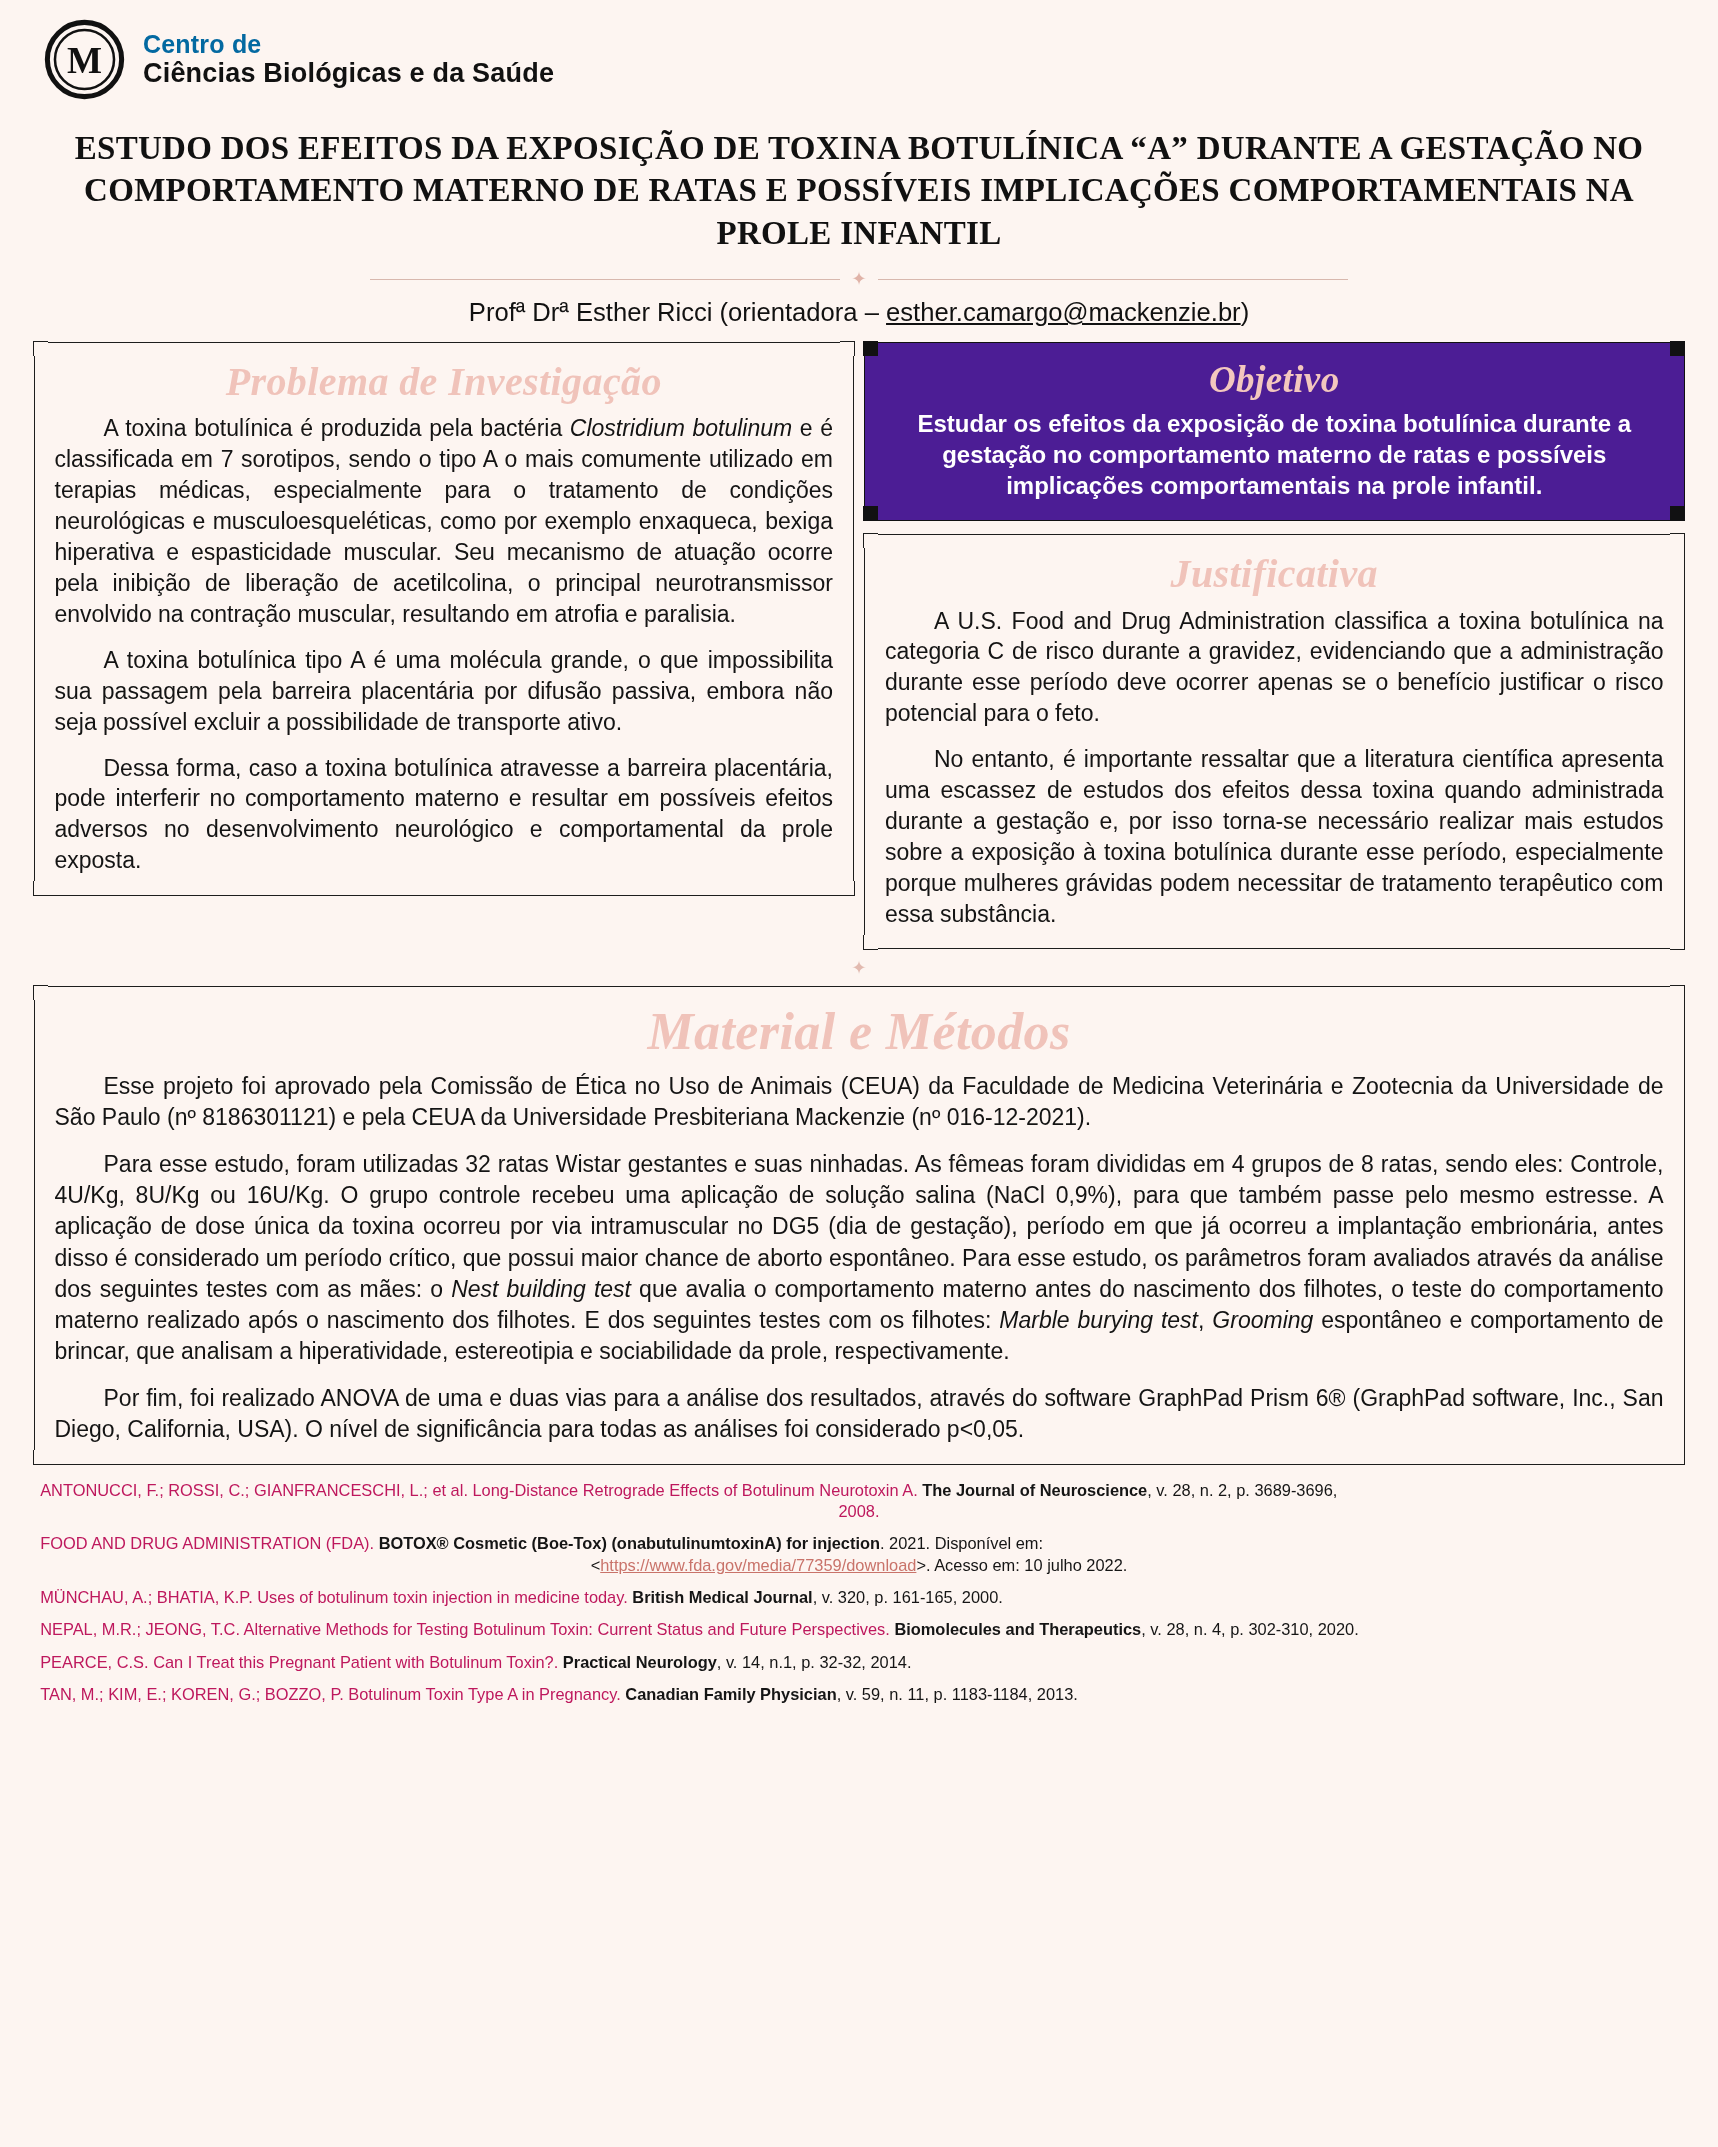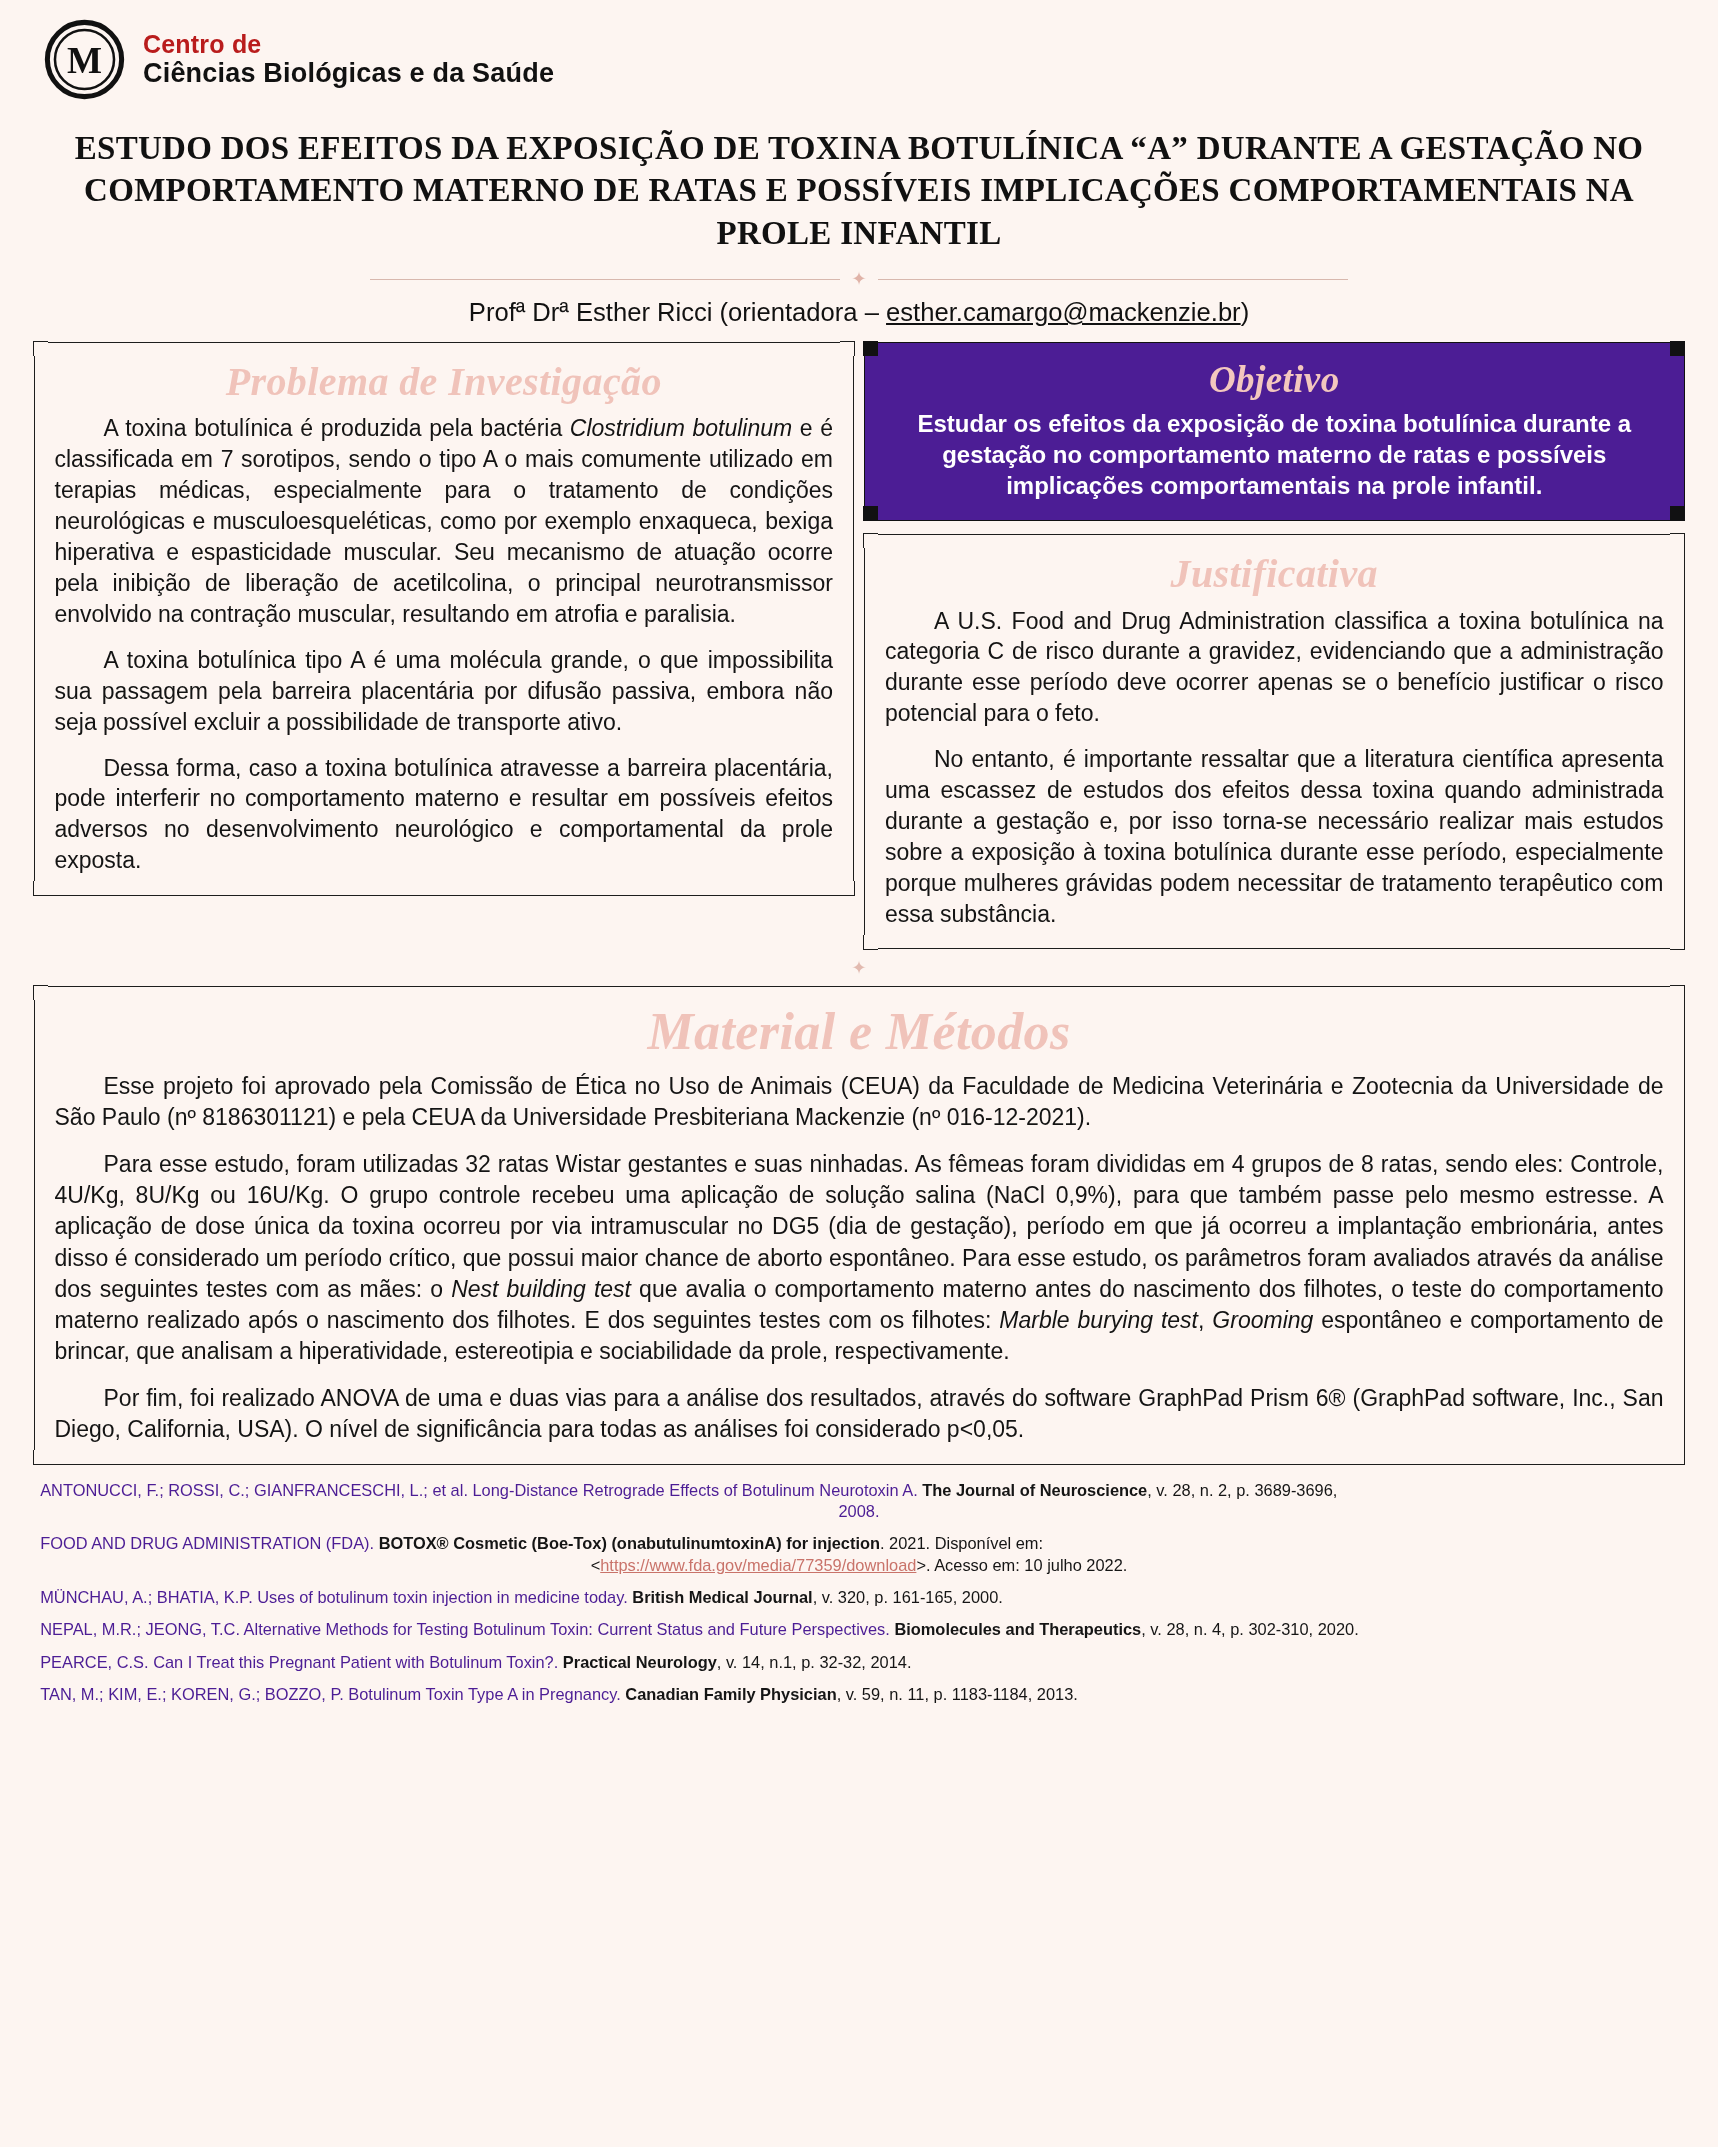--- a/index.html
+++ b/index.html
@@ -39,21 +39,21 @@
     position: relative;
   }
   .logo-mark svg { display: block; }
   .logo-text {
     line-height: 1.12;
   }
   .logo-text .line1 {
     font-size: 25px;
     font-weight: bold;
     letter-spacing: 0.2px;
-    color: #b91c1c;
+    color: #0369a1;
   }
   .logo-text .line2 {
     font-size: 27px;
     font-weight: bold;
     letter-spacing: 0.2px;
     color: #111;
   }
 
   
   .poster-title {
@@ -191,21 +191,21 @@
   
   .references {
     padding: 15px 11.7px 8.4px 11.7px;
     font-size: 16.4px;
     line-height: 1.30;
     color: #151515;
   }
   .references .ref {
     margin-bottom: 11px;
   }
-  .references .ref .authors-part { color: #4c1d95; }
+  .references .ref .authors-part { color: #be185d; }
   .references a { color: #c9736a; }
   .ref-indent { display: block; text-align: center; }
   b { font-weight: bold; }
 </style>
 </head>
 <body>
 
 <div class="poster">
 
   <div class="logo-row">

